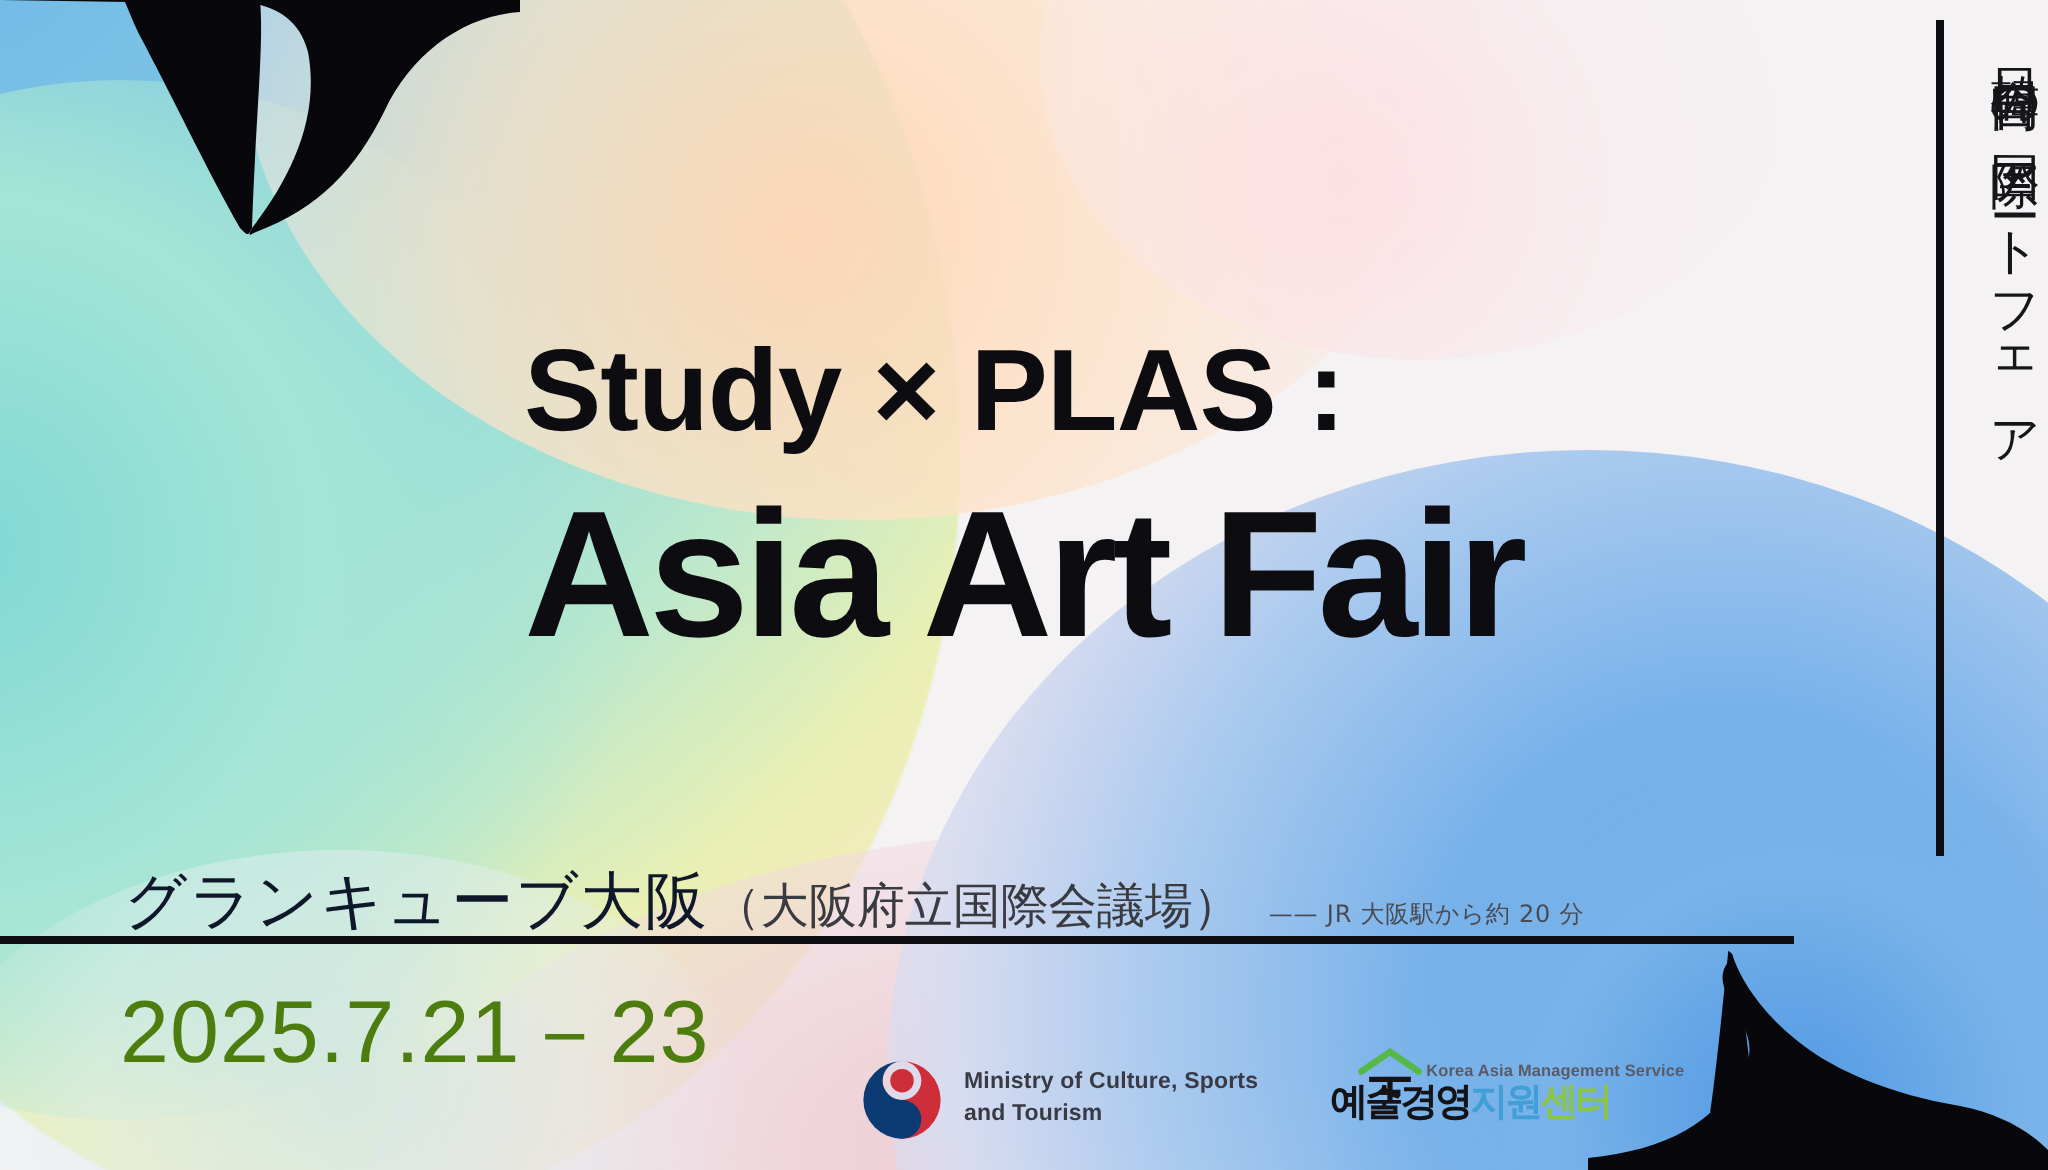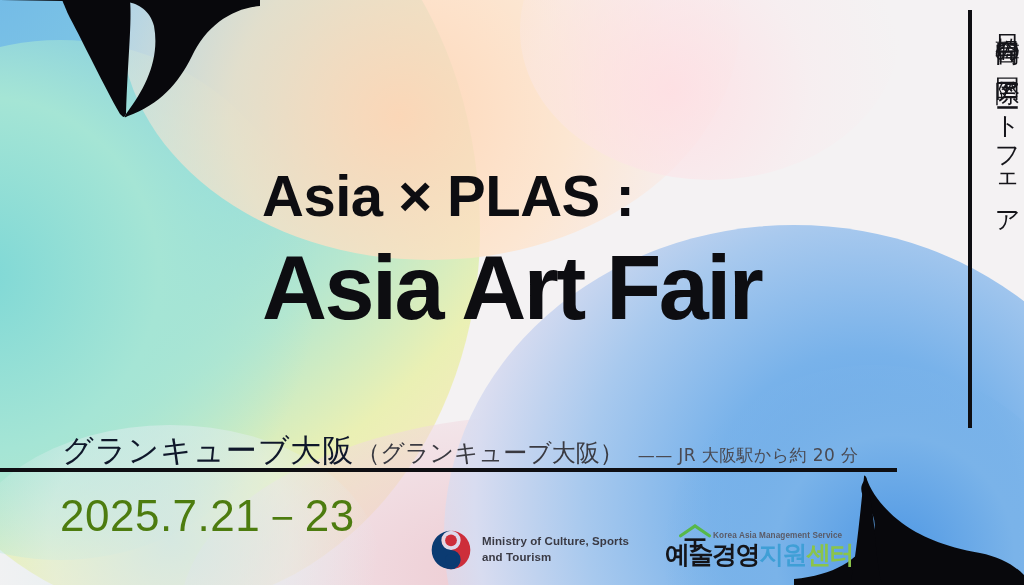--- a/index.html
+++ b/index.html
@@ -181,21 +181,21 @@
     font-family: "DejaVu Sans", "Liberation Sans", sans-serif;
   }
   .venue-sub {
     font-size: 24px;
     color: #3a3a41;
     letter-spacing: 0px;
     margin-left: 2px;
     font-family: "DejaVu Sans", "Liberation Sans", sans-serif;
   }
   .venue-access {
-    font-size: 17px;
+    font-size: 12px;
     color: #4a4a52;
     margin-left: 14px;
     letter-spacing: .4px;
     font-family: "DejaVu Sans", "Liberation Sans", sans-serif;
   }
 
   
   .date-line {
     position: absolute;
     left: 60px;
@@ -239,21 +239,21 @@
     font-size: 8.2px;
     font-weight: 700;
     color: #5a5a66;
     letter-spacing: .1px;
     white-space: nowrap;
   }
   .kams-ko {
     position: absolute;
     left: 0;
     top: 18px;
-    font-size: 25px;
+    font-size: 19px;
     font-weight: 700;
     letter-spacing: -1.5px;
     line-height: 1;
     white-space: nowrap;
     font-family: "DejaVu Sans", "Liberation Sans", sans-serif;
   }
   .kams-ko .k1 { color: #141418; }
   .kams-ko .k3 { color: #3f9fd6; }
   .kams-ko .k4 { color: #8bc44a; }
 </style>
@@ -293,29 +293,29 @@
              C124,60 150,72 186,78
              C206,82 220,90 230,100 Z" fill="#08080c"></path>
     <path d="M70,2 C70,0 70,0 72,2 C76,16 80,44 82,72 C84,92 86,102 88,110 H56
              C62,84 66,40 70,2 Z" fill="#08080c"></path>
   </svg>
 
   <div class="rule-h"></div>
   <div class="rule-v"></div>
 
   <div class="headline">
-    <div class="line1">Asia × PLAS :</div>
+    <div class="line1">Study × PLAS :</div>
     <div class="line2">Asia Art Fair</div>
   </div>
 
   <div class="tagline-v">日韓合同の国際アートフェア</div>
 
   <div class="venue-line">
     <span class="venue-main">グランキューブ大阪</span>
-    <span class="venue-sub">（グランキューブ大阪）</span>
+    <span class="venue-sub">（大阪府立国際会議場）</span>
     <span class="venue-access">—— JR 大阪駅から約 20 分</span>
   </div>
 
   <div class="date-line">2025.7.21－23</div>
 
   <div class="logos">
 
     <div class="logo-mcst">
       <svg width="42" height="42" viewBox="0 0 100 100">
         <path d="M50,4 A46,46 0 0,1 50,96 A23,23 0 0,1 50,50 A23,23 0 0,0 50,4 Z" fill="#cd2e3a"></path>

